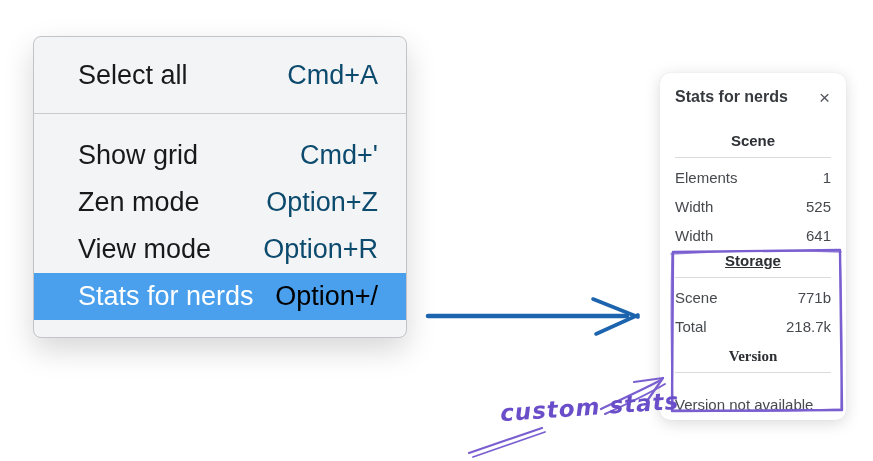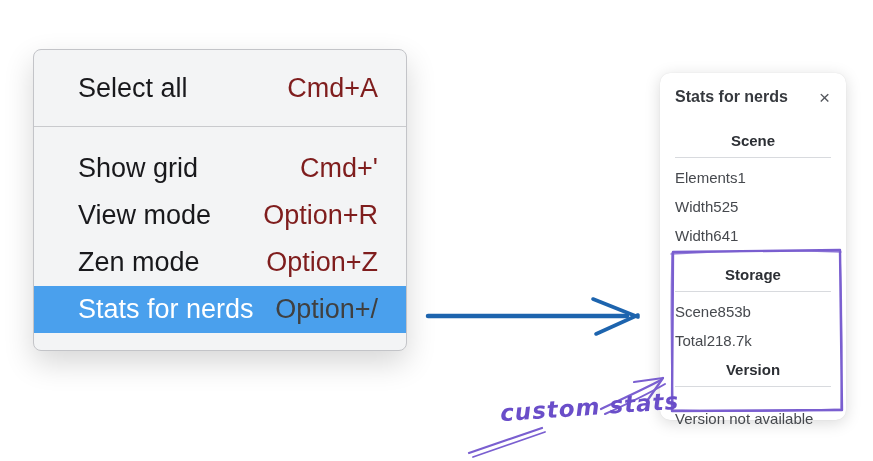--- a/index.html
+++ b/index.html
@@ -1,53 +1,53 @@
 <!DOCTYPE html>
 <html><head>
 <meta charset="utf-8">
 <style>
   * { margin:0; padding:0; box-sizing:border-box; }
   html,body { width:873px; height:461px; background:#ffffff; overflow:hidden;
               font-family:"Liberation Sans", sans-serif; position:relative; }
 
   
   .menu{
-    position:absolute; left:33px; top:49px; width:374px;
+    position:absolute; left:33px; top:36px; width:374px;
     background:#f3f4f5; border:1px solid #c3c4c8; border-radius:8px;
     box-shadow:0 12px 30px rgba(0,0,0,.16);
     font-size:27px; color:#19191c; overflow:hidden;
   }
   .menu-group1{ padding:15px 0 14px; }
   .menu-group2{ padding:18px 0 17px; }
   .menu-item{
     height:47px; display:flex; align-items:center; justify-content:space-between;
     padding:0 28px 0 44px; white-space:nowrap;
   }
-  .menu-item .shortcut{ color:#7f1d1d; }
+  .menu-item .shortcut{ color:#0c4a6e; }
   .menu-item.selected{ background:#4aa0ed; color:#ffffff; }
-  .menu-item.selected .shortcut{ color:#404040;text-align:right; }
+  .menu-item.selected .shortcut{ color:#000000;text-align:right; }
   .menu-sep{ height:1px; background:#c9cacd; }
 
   
   .panel{
     position:absolute; left:660px; top:73px; width:186px; height:347px;
     background:#ffffff; border-radius:10px;
     box-shadow:0 3px 16px rgba(0,0,0,.15), 0 0 1px rgba(0,0,0,.12);
     padding:14px 15px; font-size:15px; color:#46494e; z-index:2;
   }
   .panel-header{ display:flex; align-items:center; justify-content:space-between; height:20px; }
   .panel-title{ font-weight:bold; font-size:16px; color:#36393e; }
   .close-btn{ background:none; border:none; font-size:19px; color:#55585e;
               line-height:1; cursor:pointer; padding:0 1px; font-family:inherit; }
   .sec-head{ text-align:center; font-weight:bold; font-size:15px; color:#2c2f34; line-height:20px; }
   .sec-head.first{ margin-top:24px; }
-  .sec-head.mid{ margin-top:15px; }
-  .sec-head.last{ margin-top:5px; }
+  .sec-head.mid{ margin-top:1px;text-decoration:underline; }
+  .sec-head.last{ margin-top:5px;font-family:Liberation Serif, serif; }
   .panel hr{ border:none; border-top:1px solid #d8dade; margin:6px 0 5px; }
-  .srow{ display:flex; line-height:29px; }
+  .srow{ display:flex; justify-content:space-between; line-height:29px; }
   .note{ line-height:29px; margin-top:17px; white-space:nowrap; }
 
   
   .overlay{ position:absolute; left:0; top:0; width:873px; height:461px;
             z-index:5; pointer-events:none; }
   .hand-label{
     position:absolute; left:500px; top:394px; z-index:6;
     font-family:"DejaVu Sans", sans-serif; font-style:italic; font-weight:bold;
     font-size:23px; letter-spacing:1px; color:#6a4ec9;
     transform:rotate(-4deg); pointer-events:none; white-space:nowrap;
@@ -63,26 +63,26 @@
       <span class="shortcut">Cmd+A</span>
     </div>
   </div>
   <div class="menu-sep"></div>
   <div class="menu-group2">
     <div class="menu-item">
       <span>Show grid</span>
       <span class="shortcut">Cmd+'</span>
     </div>
     <div class="menu-item">
+      <span>Zen mode</span>
+      <span class="shortcut">Option+Z</span>
+    </div>
+    <div class="menu-item">
       <span>View mode</span>
       <span class="shortcut">Option+R</span>
-    </div>
-    <div class="menu-item">
-      <span>Zen mode</span>
-      <span class="shortcut">Option+Z</span>
     </div>
     <div class="menu-item selected">
       <span>Stats for nerds</span>
       <span class="shortcut">Option+/</span>
     </div>
   </div>
 </div>
 
 <div class="panel">
   <div class="panel-header">
@@ -102,21 +102,21 @@
   </div>
   <div class="srow">
     <span>Width</span>
     <span>641</span>
   </div>
 
   <div class="sec-head mid">Storage</div>
   <hr>
   <div class="srow">
     <span>Scene</span>
-    <span>853b</span>
+    <span>771b</span>
   </div>
   <div class="srow">
     <span>Total</span>
     <span>218.7k</span>
   </div>
 
   <div class="sec-head last">Version</div>
   <hr>
   <div class="note">Version not available</div>
 </div>

